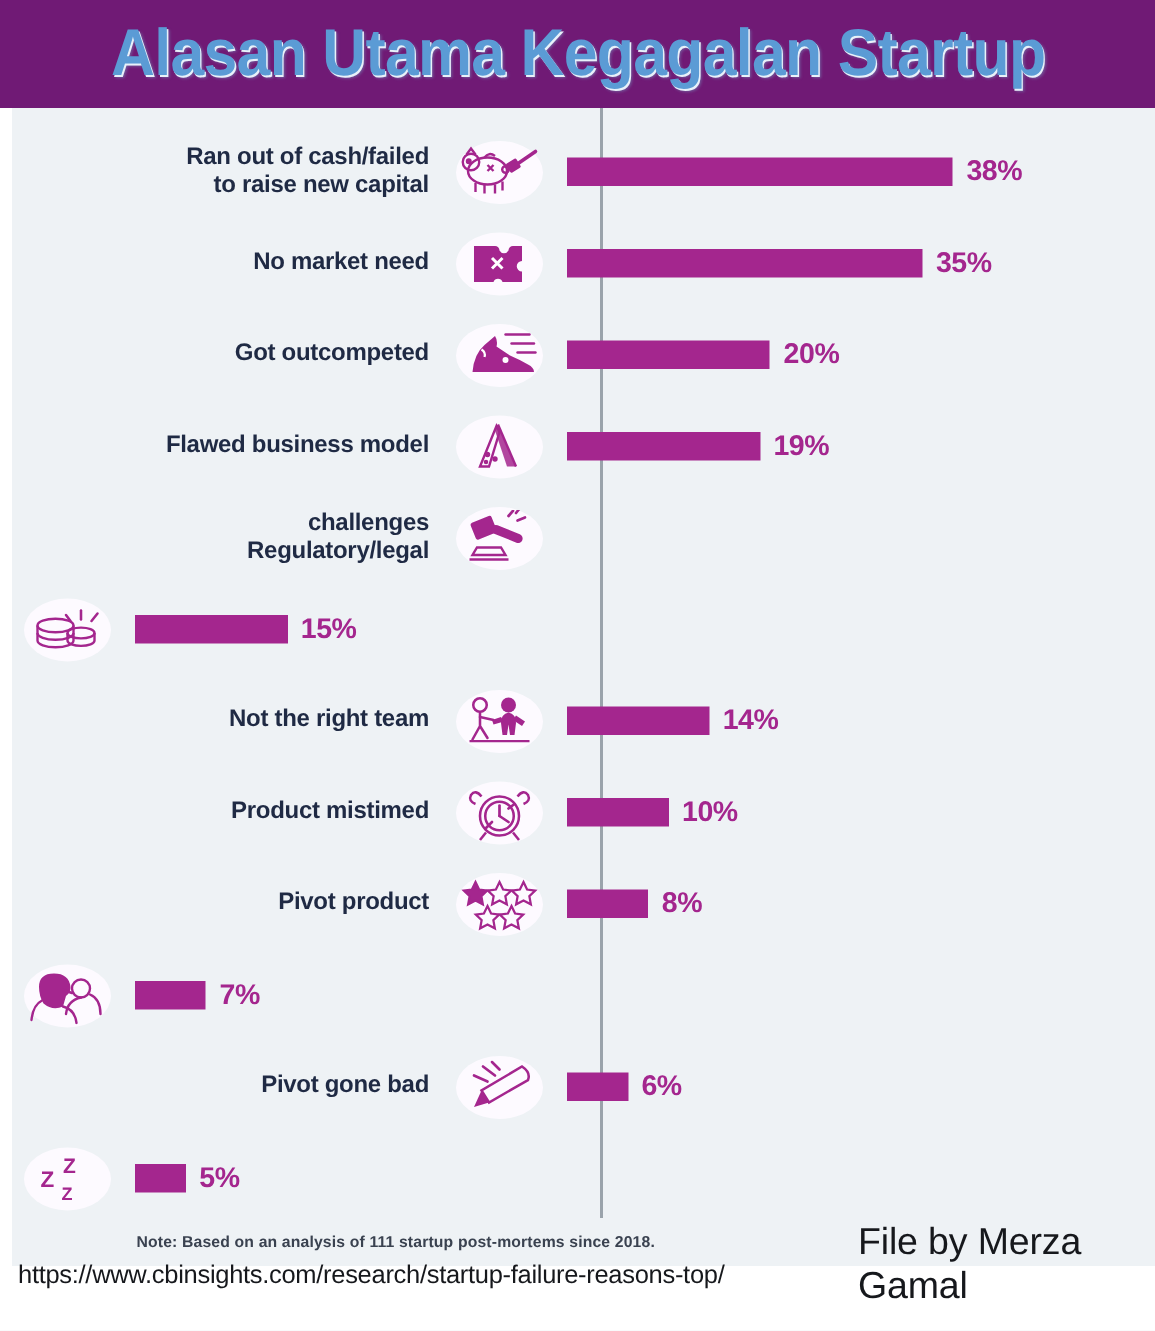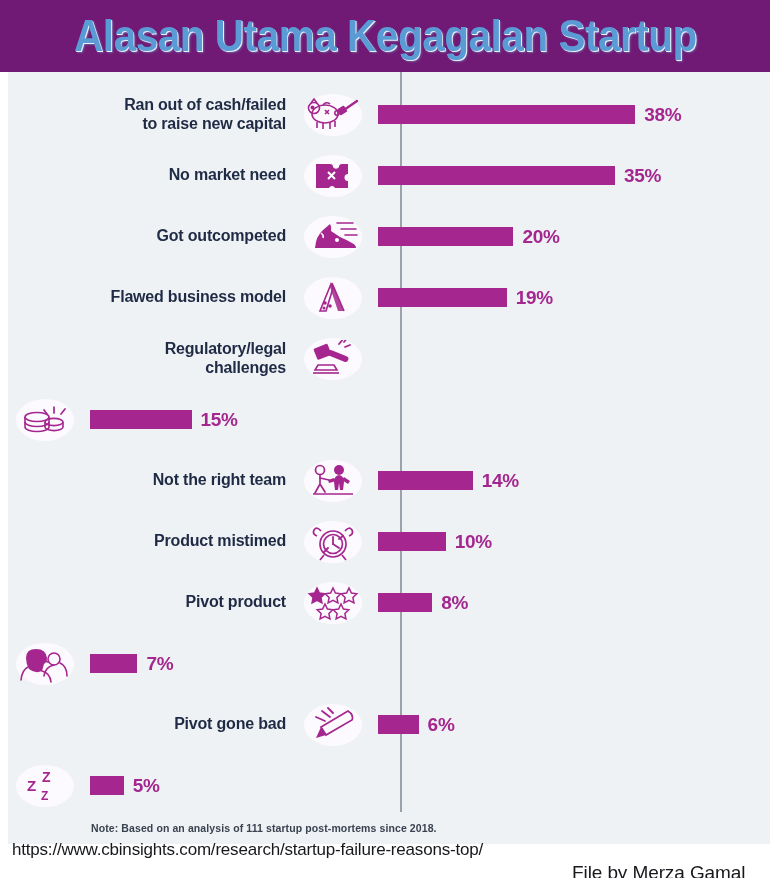--- a/index.html
+++ b/index.html
@@ -105,24 +105,23 @@
   .url{
     position:absolute;
     left:12px;top:840px;
     font-size:17px;
     color:#16181c;
     letter-spacing:-0.2px;
   }
   .credit{
     position:absolute;
     left:572px;top:814px;
-    font-size:19px;
+    font-size:25px;
     color:#16181c;
     letter-spacing:-0.1px;
-    margin-top:48px;
   }
   .bottom-strip{
     position:absolute;left:0;top:878px;width:770px;height:9px;background:#ffffff;
   }
 </style>
 </head>
 <body>
 
 <div class="title-bar">
   <div class="title-text">Alasan Utama Kegagalan Startup</div>
@@ -214,22 +213,22 @@
     <circle cx="14" cy="29" r="1.5" fill="#a4268e"></circle>
   </svg></span>
         </div>
         <div class="bar-cell">
           <div class="bar" style="width: 128.63px;"></div>
           <div class="barval">19%</div>
         </div>
       </div>
       <div class="row">
         <div class="label">
+          <div>challenges</div>
           <div>Regulatory/legal</div>
-          <div>challenges</div>
         </div>
         <div class="icon-cell">
           <div class="icon-bg"></div>
           <span style="position: relative; z-index: 2; line-height: 0;"><svg width="52" height="38" viewBox="0 0 52 38">
     <rect x="8" y="6" width="15" height="12" rx="1.5" transform="rotate(-22 15 12)" fill="#a4268e"></rect>
     <rect x="20" y="13" width="22" height="6" rx="3" transform="rotate(22 31 16)" fill="#a4268e"></rect>
     <g fill="none" stroke="#a4268e" stroke-width="1.6">
       <path d="M8 30 h22 l-3 -5 H11 z"></path>
       <line x1="6" y1="33" x2="32" y2="33"></line>
     </g>

